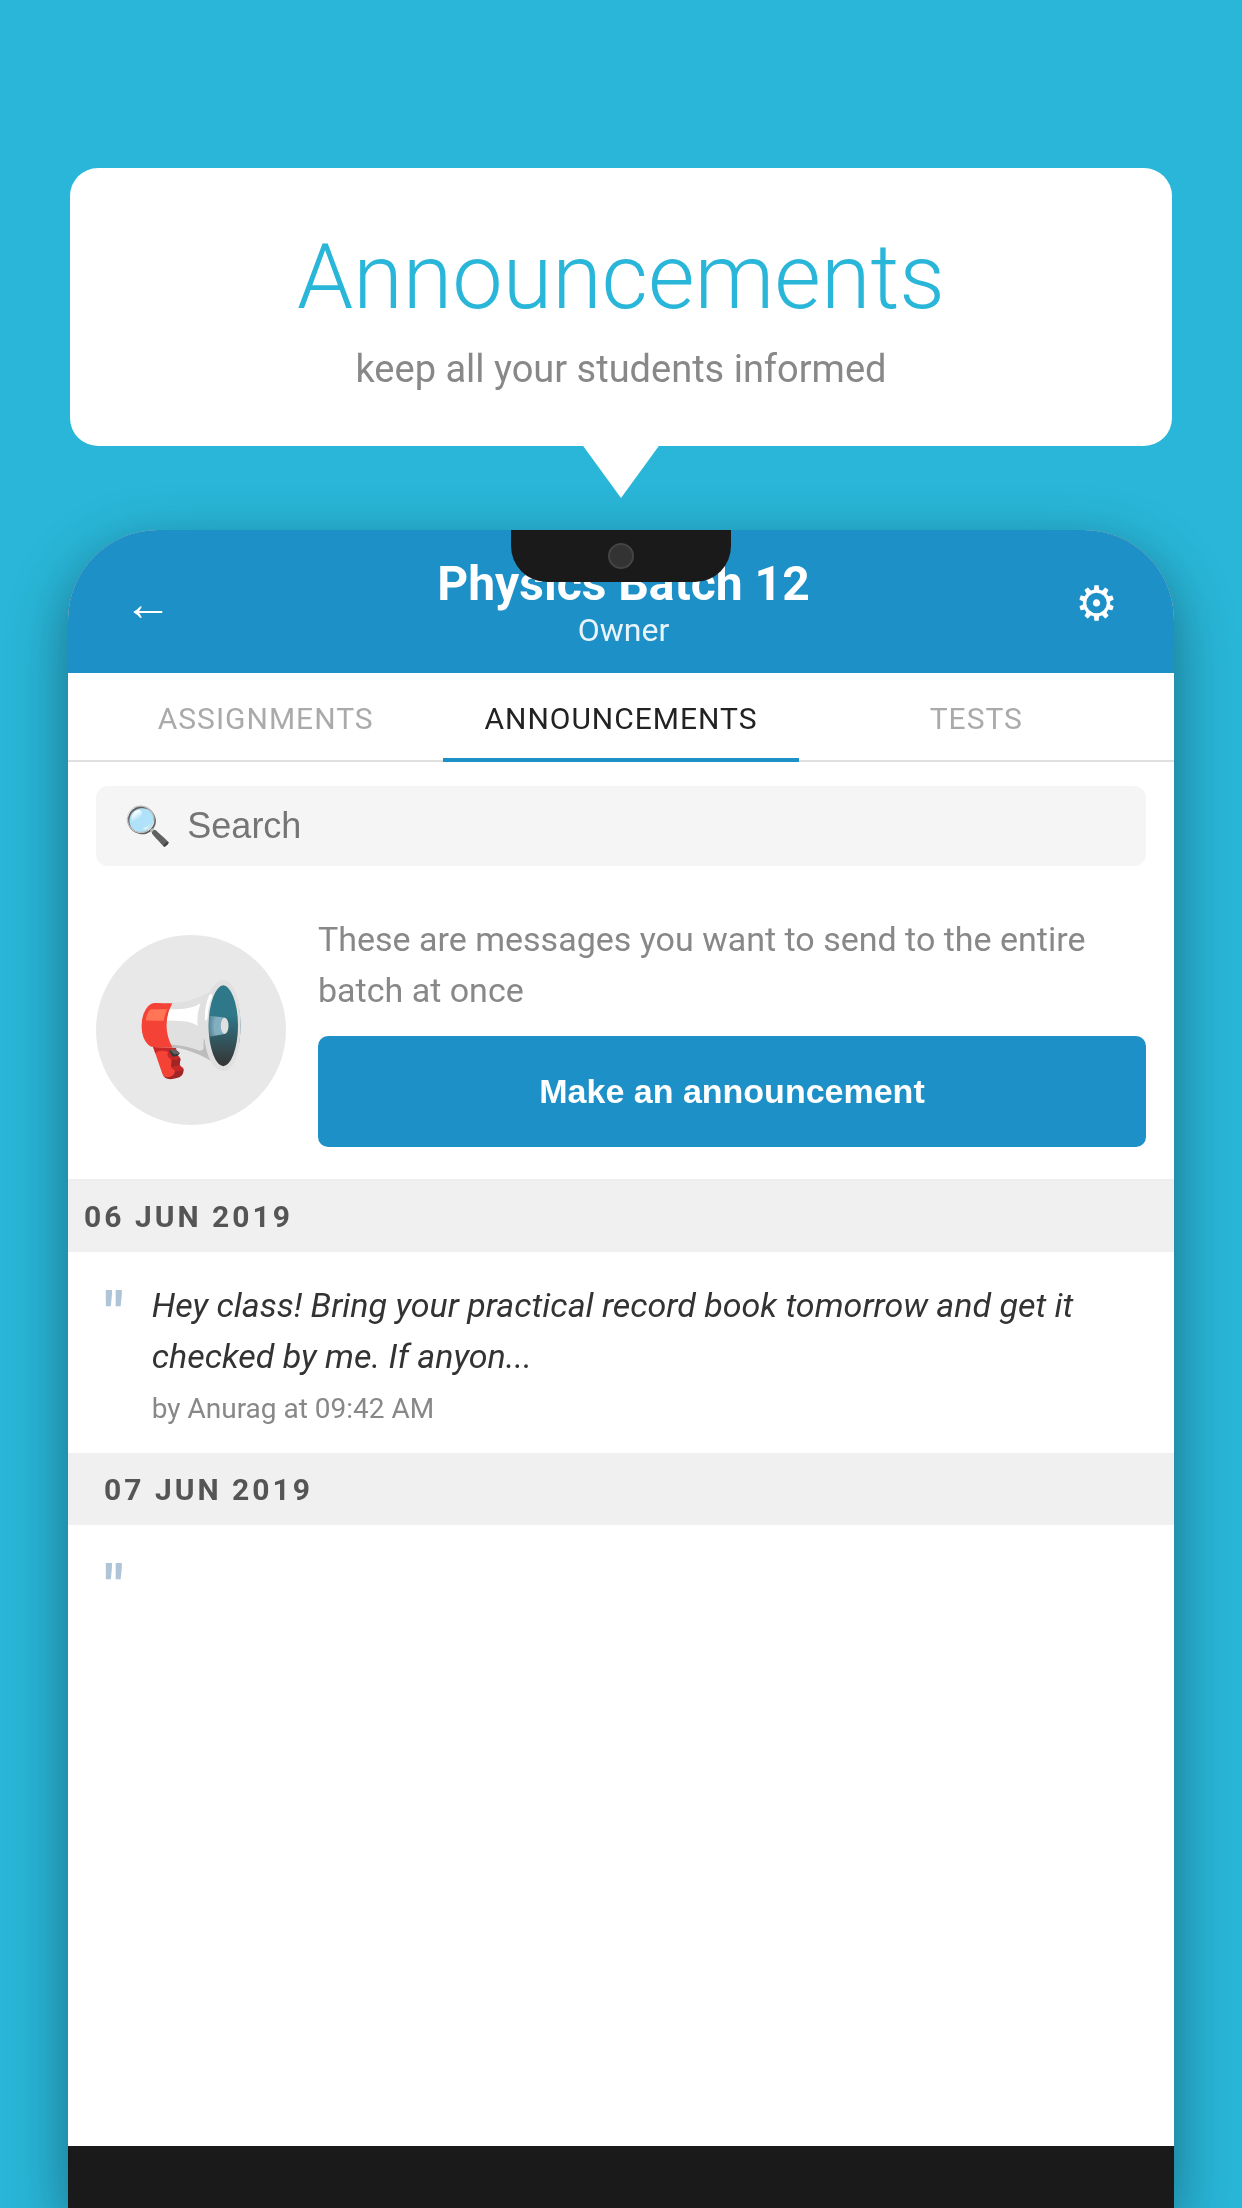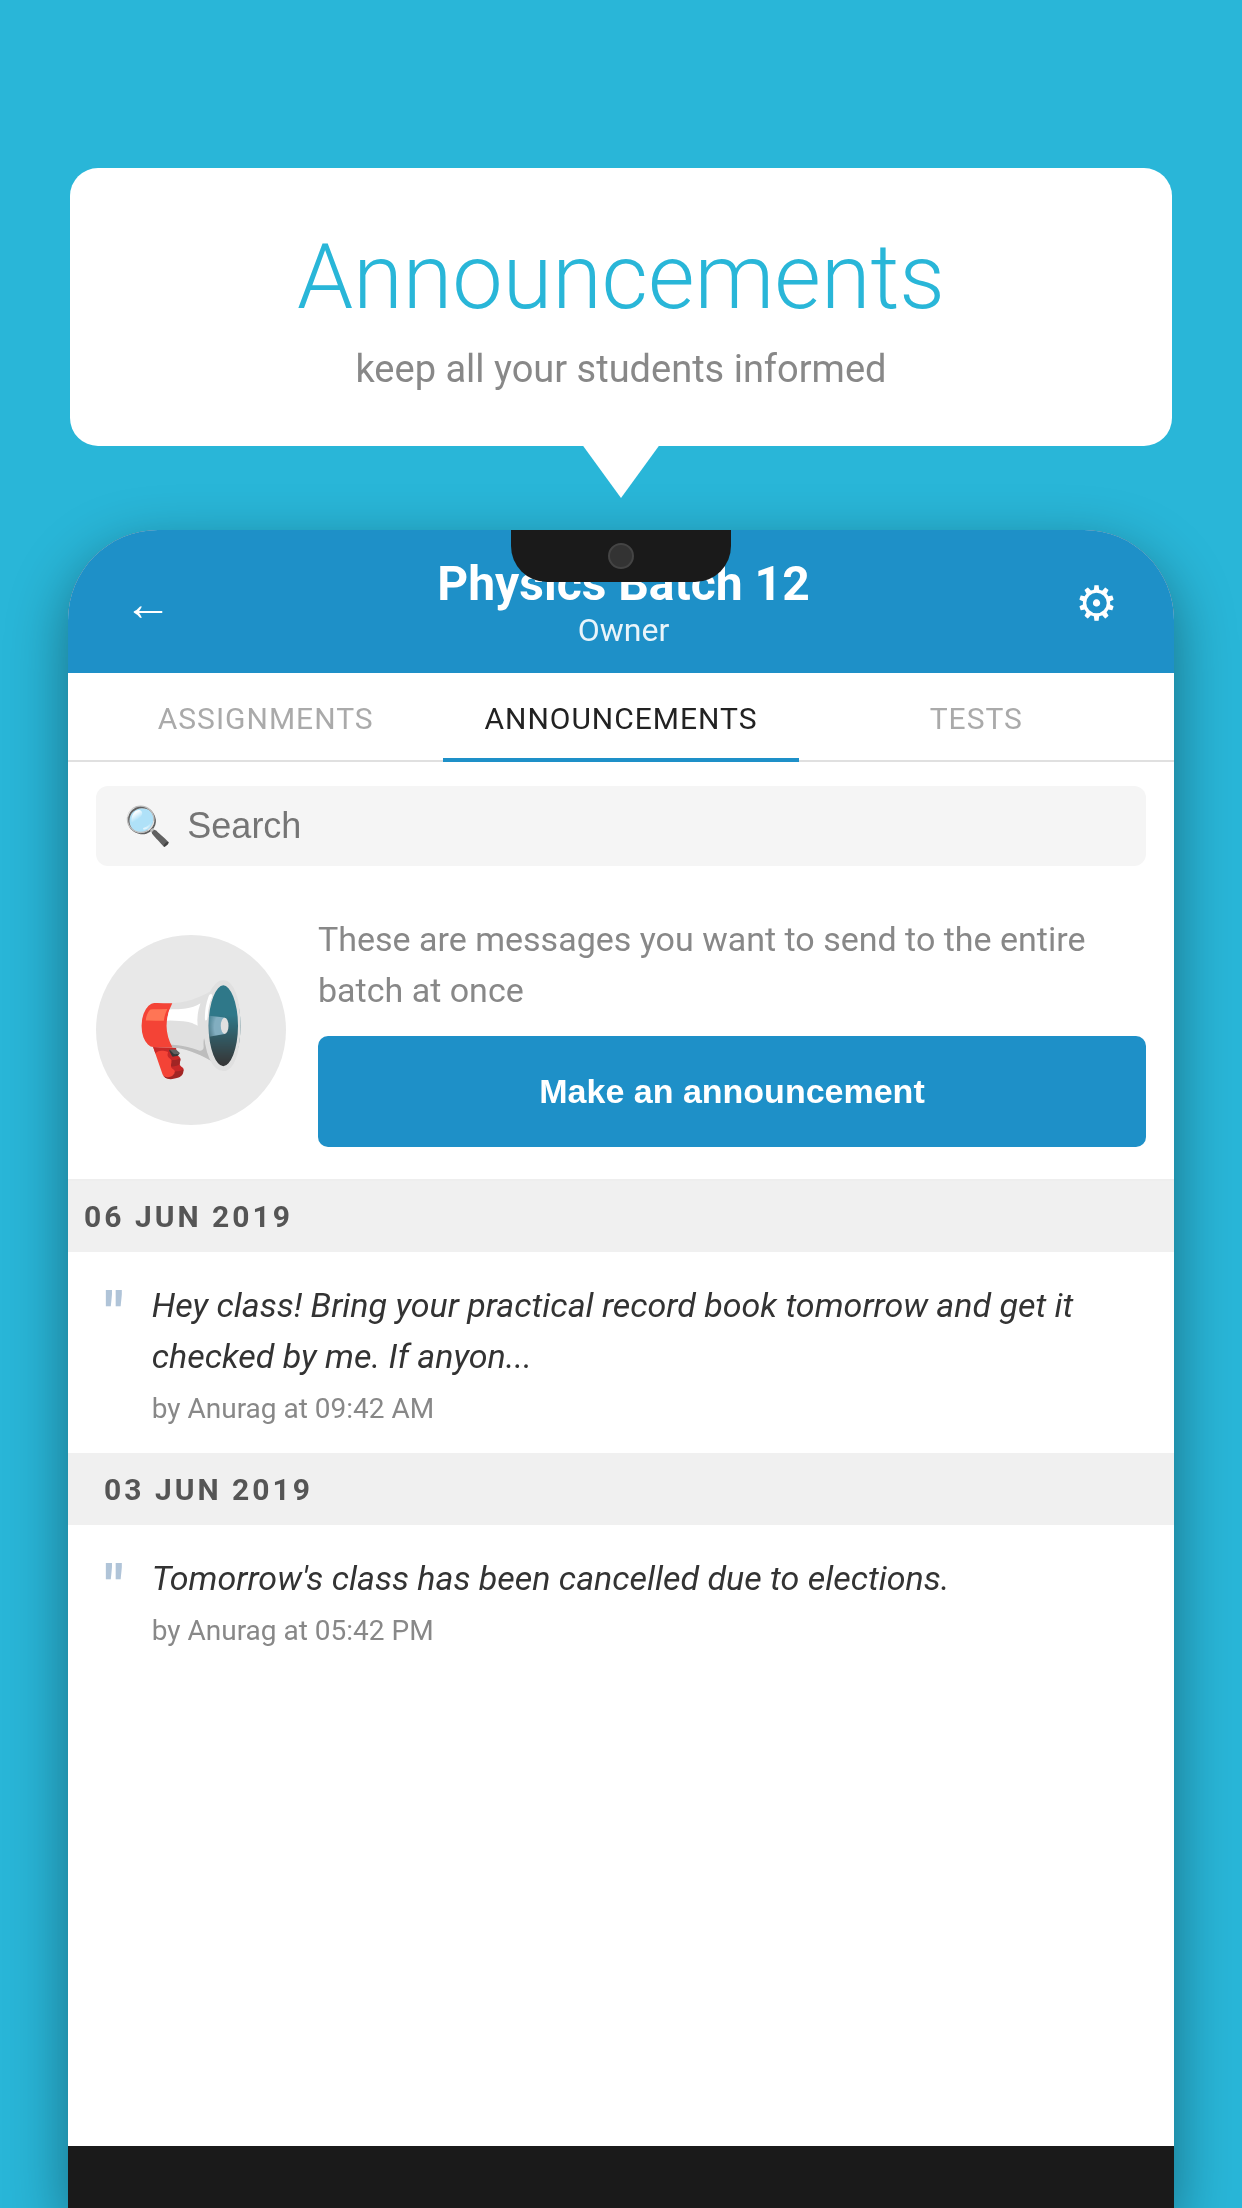--- a/index.html
+++ b/index.html
@@ -382,24 +382,20 @@
       <div class="date-header">06  JUN  2019</div>
 
       <div class="announcement-item">
         <div class="quote-icon">"</div>
         <div class="announcement-body">
           <div class="announcement-text">Hey class! Bring your practical record book tomorrow and get it checked by me. If anyon...</div>
           <div class="announcement-meta">by Anurag at 09:42 AM</div>
         </div>
       </div>
 
-      <div class="date-header-2">03  JUN  2019</div>
+      <div class="date-header-2">07  JUN  2019</div>
 
       <div class="announcement-item-2">
         <div class="quote-icon">"</div>
-        <div class="announcement-body">
-          <div class="announcement-text">Tomorrow's class has been cancelled due to elections.</div>
-          <div class="announcement-meta">by Anurag at 05:42 PM</div>
-        </div>
       </div>
     </div>
   </div>
 </div>
 
 </body></html>

